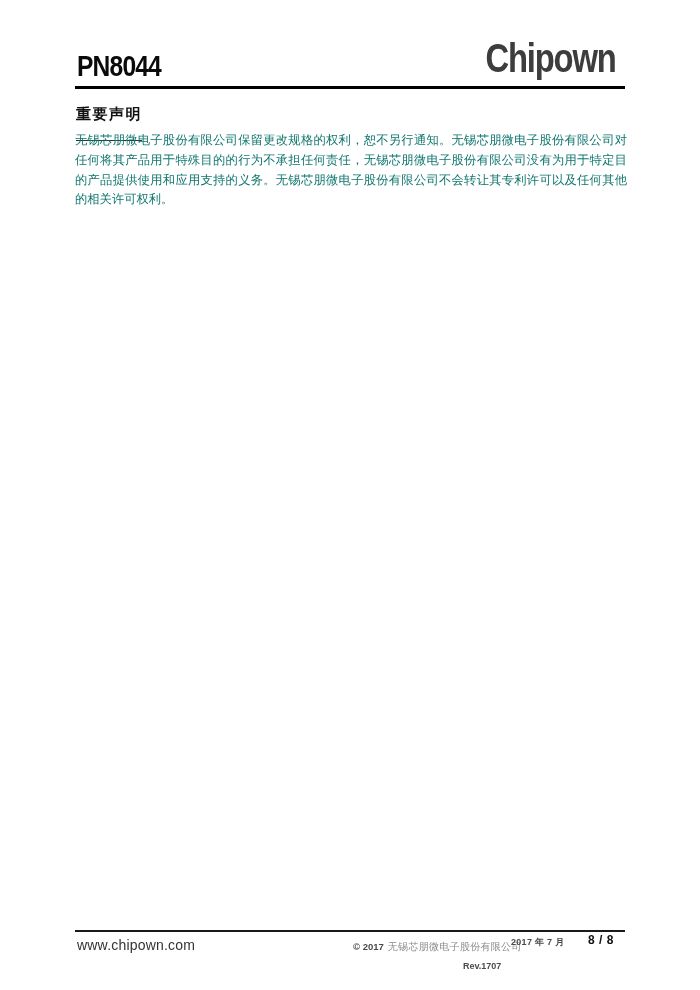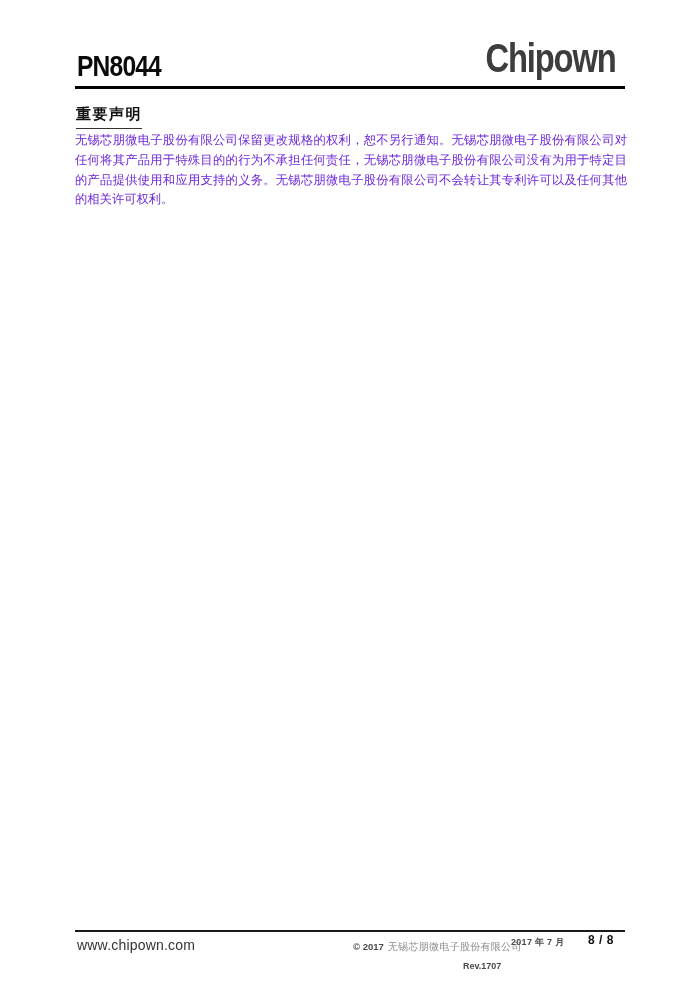--- a/index.html
+++ b/index.html
@@ -21,25 +21,25 @@
     font-weight:700; font-size:41px; color:#3d3d3d; letter-spacing:-1.5px;
     transform:scaleX(0.8); transform-origin:right top; white-space:nowrap;
   }
   .header-rule {
     position:absolute; left:75px; top:86px; width:550px; height:3px; background:#000000;
   }
   
   .section-title {
     position:absolute; left:76px; top:105px;
     font-size:15px; font-weight:700; color:#111111; letter-spacing:1.5px;
-    border-bottom:1.5px solid #333; padding-bottom:4px;
+    border-bottom:1.5px solid #333; padding-bottom:16px;
   }
   .statement {
     position:absolute; left:75px; top:131px; width:552px;
-    font-size:12.3px; line-height:19.8px; text-align:justify; color:#6d28d9;
+    font-size:12.3px; line-height:19.8px; text-align:justify; color:#0f766e;
   }
   
   .footer-rule {
     position:absolute; left:75px; top:930px; width:550px; height:1.5px; background:#1a1a1a;
   }
   .footer-website {
     position:absolute; left:77px; top:937px;
     font-family:Liberation Sans, sans-serif;
     font-size:14px; color:#333333; letter-spacing:0.2px;
   }

